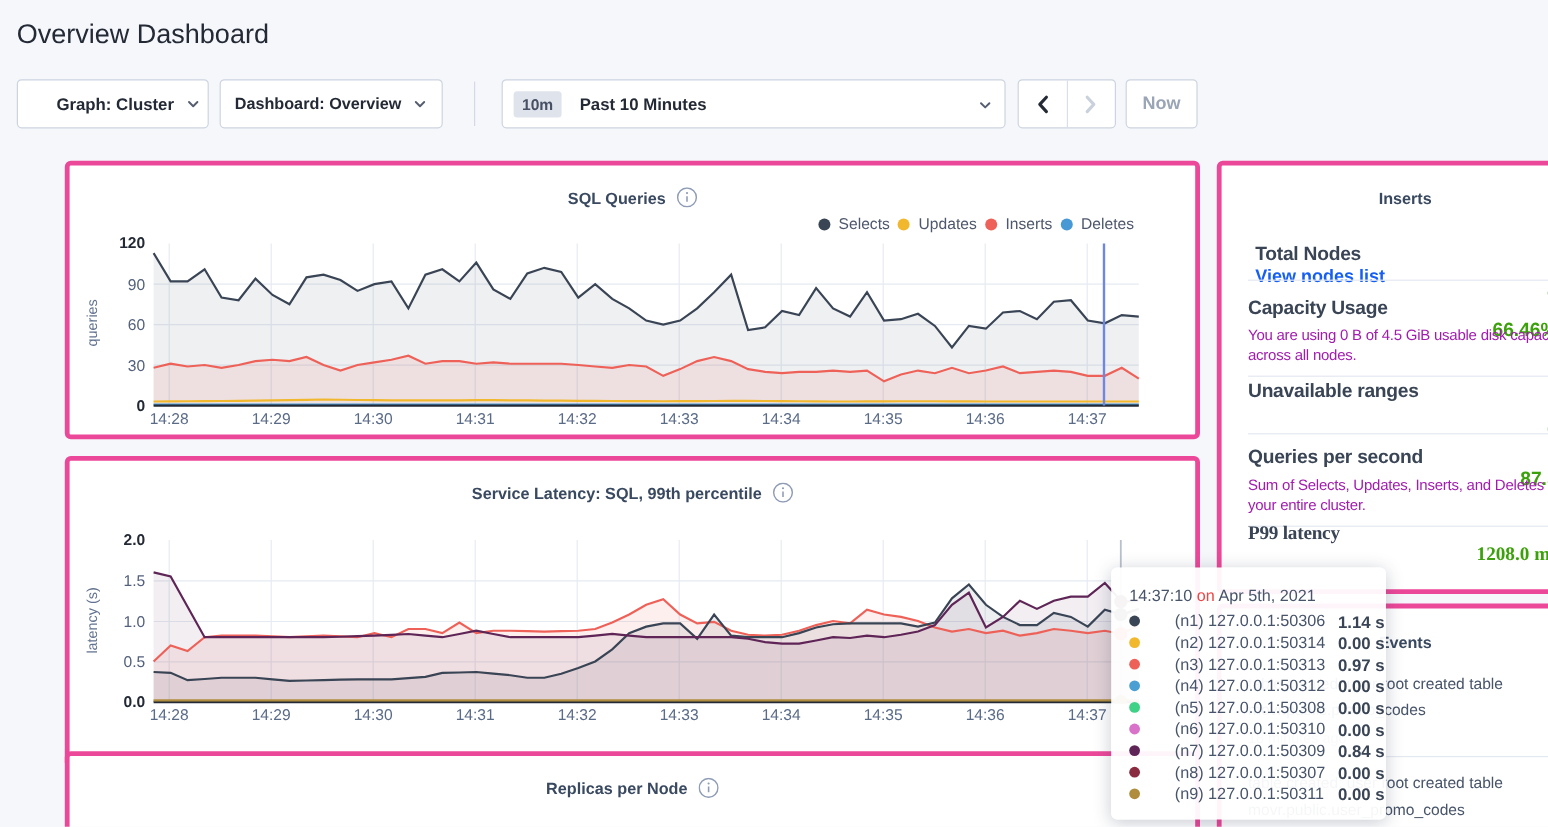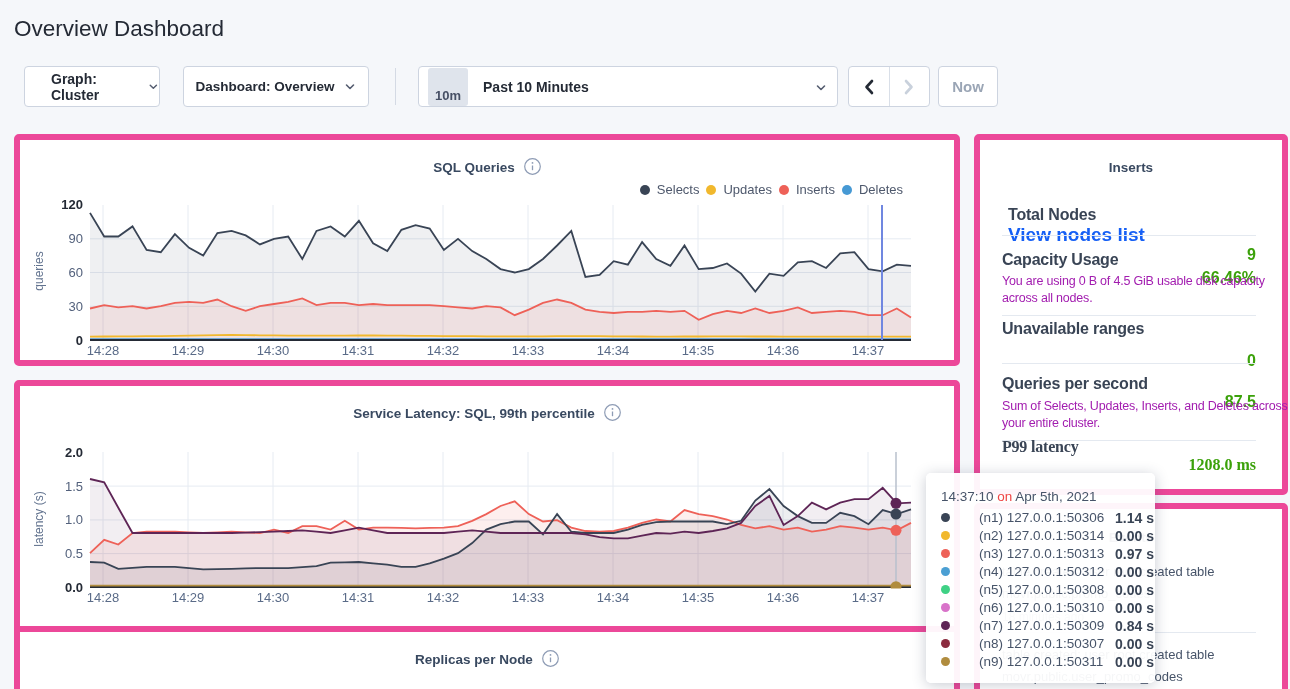--- a/index.html
+++ b/index.html
@@ -1,35 +1,35 @@
 <!DOCTYPE html>
 <html><head><meta charset="utf-8"><style>
 * { margin:0; padding:0; box-sizing:border-box; }
 body { width:1290px; height:689px; background:#f5f7fa; font-family:"Liberation Sans",sans-serif; position:relative; overflow:hidden; }
 .h1 { position:absolute; left:14px; top:16px; font-size:22.5px; font-weight:500; color:#242a35; }
 .btn { position:absolute; top:66px; height:41px; background:#fff; border:1px solid #cdd4e0; border-radius:4px; display:flex; align-items:center; justify-content:center; font-size:14px; font-weight:bold; color:#242a35; }
 .vdiv { position:absolute; left:395px; top:68px; height:37px; width:1px; background:#d4dae4; }
-.badge { background:#dfe4ec; border-radius:3px; font-size:13px; font-weight:bold; color:#475065; padding:20px 7px 3px; margin-right:15px; }
-.card { position:absolute; background:#fff; border:6px solid #ec4899; border-radius:5px; }
+.badge { background:#dfe4ec; border-radius:3px; font-size:13px; font-weight:bold; color:#475065; padding:4px 7px 3px; margin-right:15px; }
+.card { position:absolute; background:#fff; border:4px solid #ec4899; border-radius:5px;margin-left:40px; }
 .ctitle { position:absolute; left:0; right:0; text-align:center; font-size:13.5px; font-weight:bold; color:#394960; }
 .leg { margin-left:7px; font-size:13px; color:#4e586c; }
 .dot { display:inline-block; width:10px; height:10px; border-radius:50%; margin-right:7px; vertical-align:-1px; }
 .srow { position:absolute; left:22px; right:26px; display:flex; align-items:baseline;flex-direction:column; }
 .slabel { font-size:16px; font-weight:bold; color:#394455; letter-spacing:-0.2px; }
 .sval { margin-left:auto; font-size:16px; font-weight:bold; color:#3ba10a; }
 .ssub { position:absolute; left:22px; width:292px; font-size:12.5px; letter-spacing:-0.2px; color:#a21caf; line-height:16.5px; }
 .sdiv { position:absolute; left:22px; right:26px; border-top:1px solid #e4e9f0; }
 .trow { display:flex; align-items:center; height:18px; font-size:13.5px; color:#475469; }
 .tdot { width:9px; height:9px; border-radius:50%; margin:0 7px 0 15px; flex:none; }
 .taddr { width:136px;margin-left:22px; }
 .tval { font-weight:bold; color:#394455; font-size:14px; }
 .ev { position:absolute; left:22px; width:250px; font-size:13px; color:#475469; line-height:22px; }
 </style></head><body>
 <div class="h1">Overview Dashboard</div>
-<div class="btn" style="left:24px; width:136px;padding-left:26px;">Graph: Cluster<svg width="12" height="12" viewBox="0 0 12 12" style="margin-left:10px">
+<div class="btn" style="left:14px; width:160px;padding-left:26px;">Graph: Cluster<svg width="12" height="12" viewBox="0 0 12 12" style="margin-left:10px">
       <path d="M2.5 4 L6 7.5 L9.5 4" fill="none" stroke="#555d70" stroke-width="1.6" stroke-linecap="round" stroke-linejoin="round"></path>
     </svg></div>
 <div class="btn" style="left:183px; width:186px; font-size:13.5px;">Dashboard: Overview<svg width="12" height="12" viewBox="0 0 12 12" style="margin-left:10px">
       <path d="M2.5 4 L6 7.5 L9.5 4" fill="none" stroke="#555d70" stroke-width="1.6" stroke-linecap="round" stroke-linejoin="round"></path>
     </svg></div>
 <div class="vdiv"></div>
 <div class="btn" style="left:418px; width:420px; justify-content:flex-start; padding-left:9px;"><span class="badge">10m</span>Past 10 Minutes<span style="position:absolute;right:10px;top:14px;"><svg width="12" height="12" viewBox="0 0 12 12">
         <path d="M2.5 4 L6 7.5 L9.5 4" fill="none" stroke="#555d70" stroke-width="1.6" stroke-linecap="round" stroke-linejoin="round"></path>
       </svg></span></div>
 <div class="btn" style="left:848px; width:82px; padding:0;">
@@ -156,21 +156,21 @@
         <circle cx="8.5" cy="8.5" r="7.8" fill="none" stroke="#8e9cb5" stroke-width="1.2"></circle>
         <line x1="8.5" y1="7.5" x2="8.5" y2="12.2" stroke="#8e9cb5" stroke-width="1.3"></line>
         <circle cx="8.5" cy="4.9" r="0.9" fill="#8e9cb5"></circle>
       </svg></div>
 </div>
 
 <div class="card" style="left:974px; top:134px; width:314px; height:361px;">
   <div class="ctitle" style="top:20px;">Inserts</div>
   <div class="srow" style="top:66px;">
       <span class="slabel">Total Nodes</span>
-      <a style="font-size:19px;font-weight:bold;color:#155ff5;text-decoration:none;margin-left:6px;">View nodes list</a>
+      <a style="font-size:15px;font-weight:bold;color:#155ff5;text-decoration:none;margin-left:6px;">View nodes list</a>
       <span class="sval">9</span>
     </div>
   <div class="sdiv" style="top:95px;"></div>
   <div class="srow" style="top:111px;">
       <span class="slabel">Capacity Usage</span>
       <span class="sval">66.46%</span>
     </div>
   <div class="ssub" style="top:133px;">You are using 0 B of 4.5 GiB usable disk capacity across all nodes.</div>
   <div class="sdiv" style="top:175px;"></div>
   <div class="srow" style="top:180px;gap:14px;">

